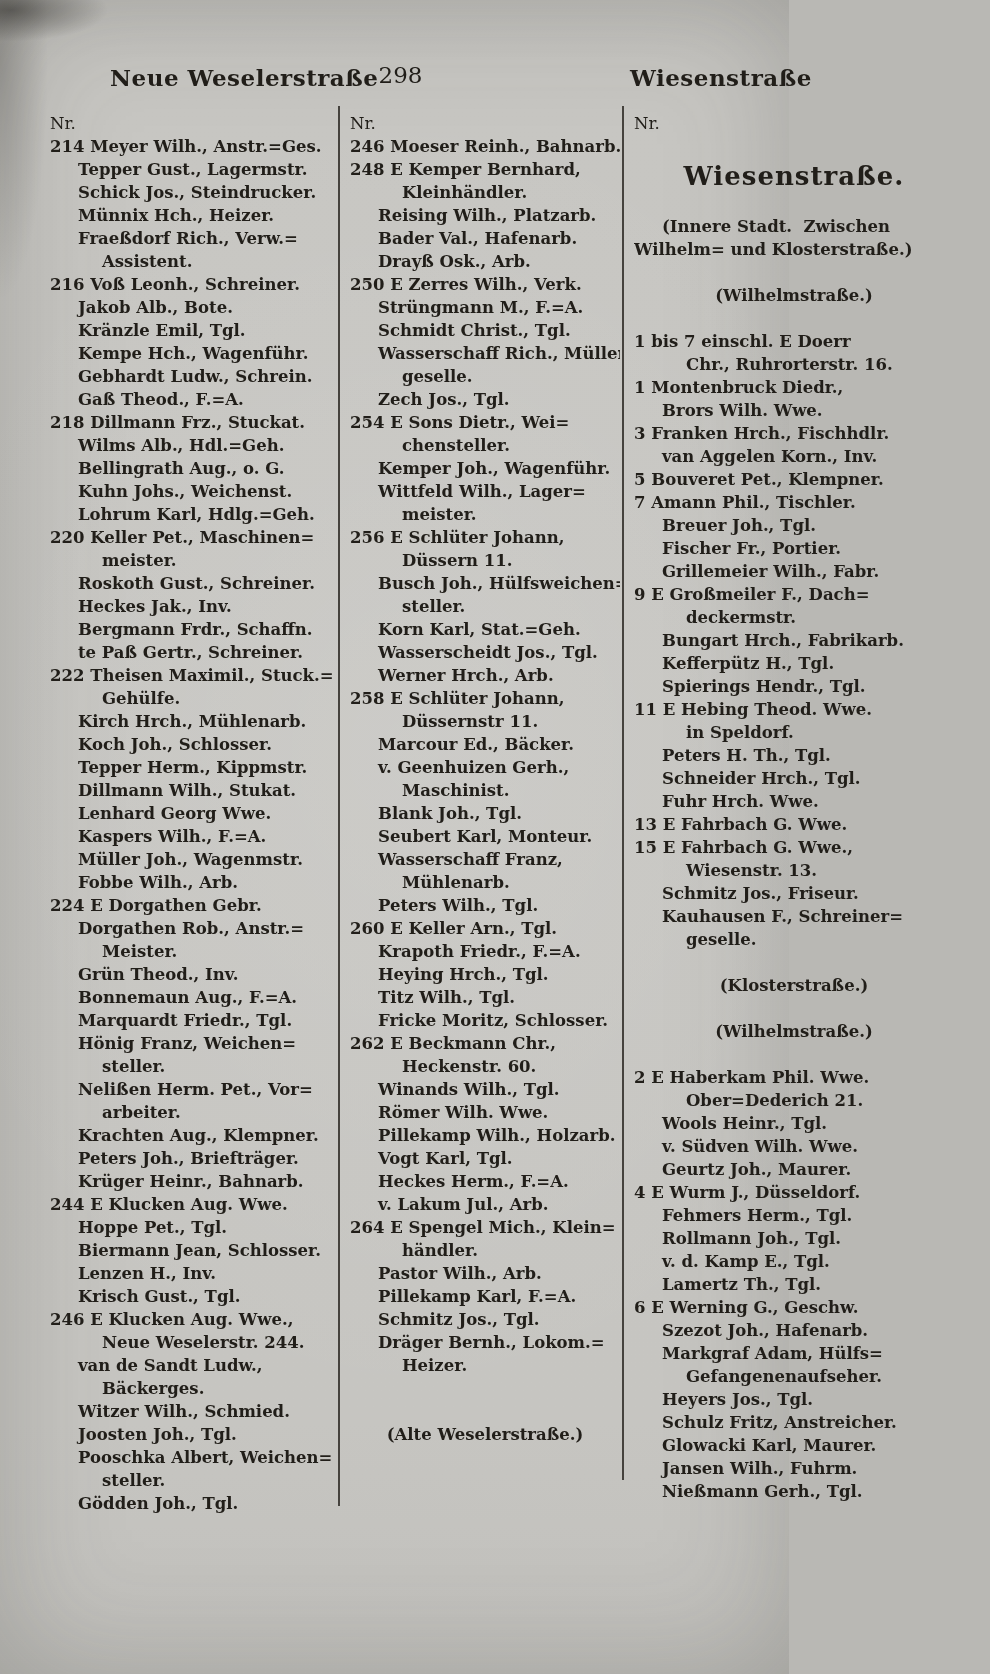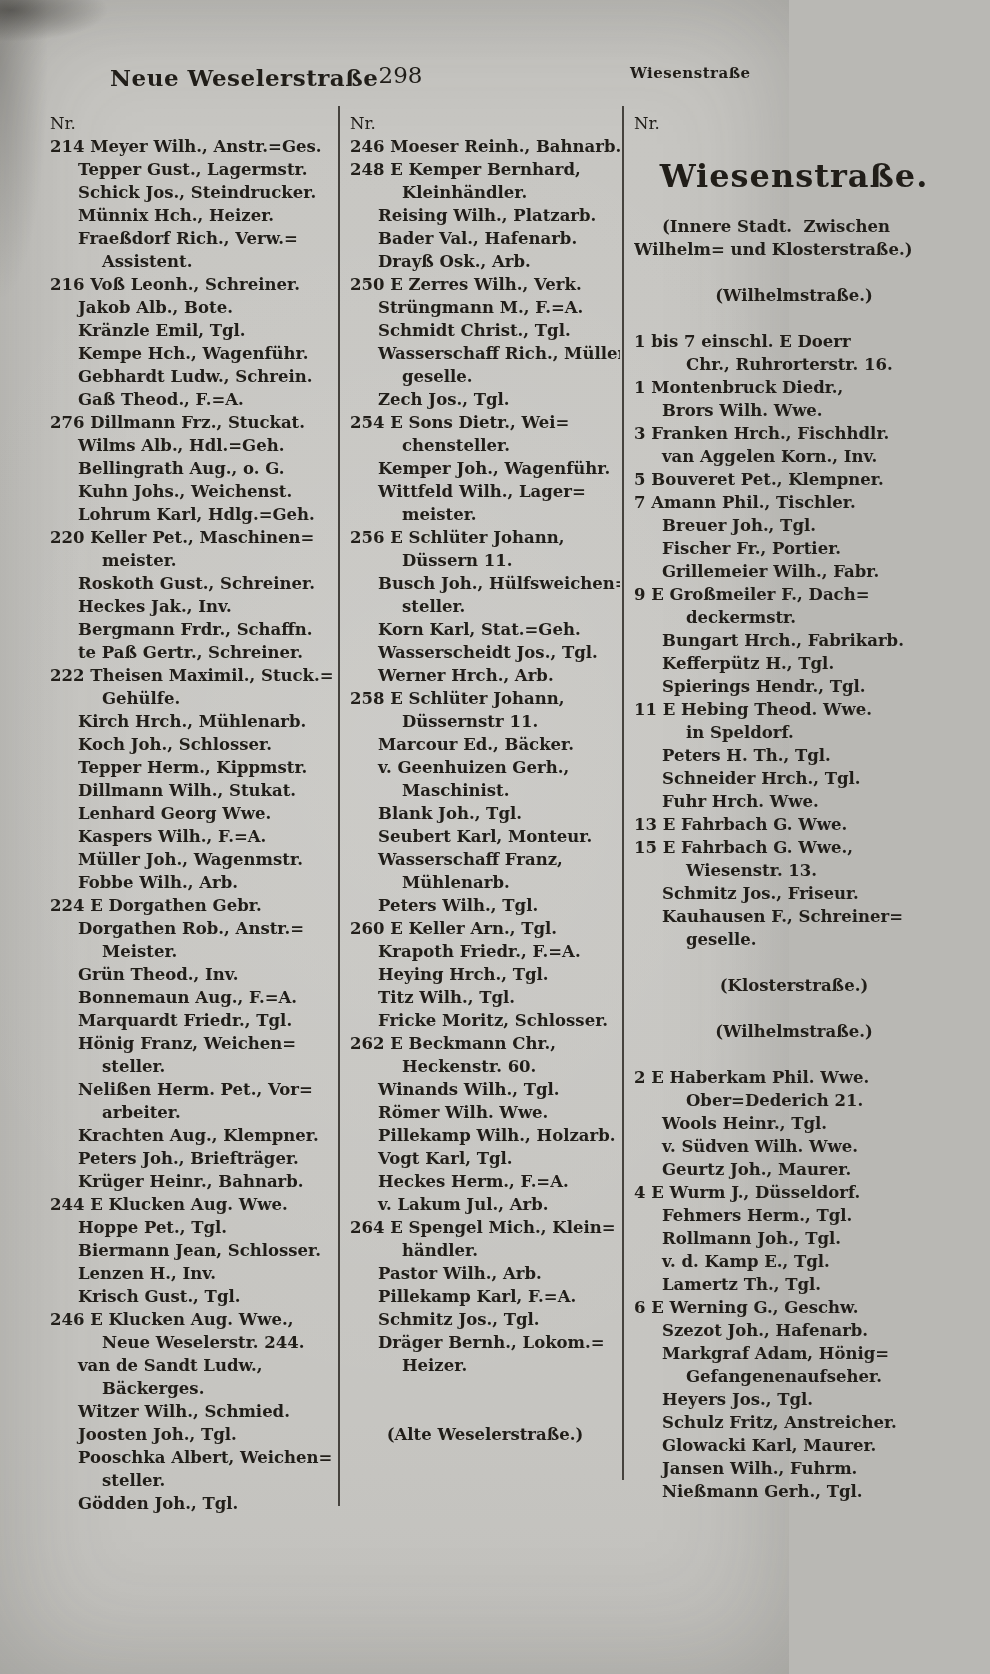--- a/index.html
+++ b/index.html
@@ -15,33 +15,33 @@
     background:
       radial-gradient(140px 45px at 10px 10px, rgba(40,38,34,0.55), rgba(40,38,34,0) 70%),
       radial-gradient(60px 300px at 0px 60px, rgba(40,38,34,0.25), rgba(40,38,34,0) 80%),
       radial-gradient(700px 900px at 52% 45%, rgba(255,255,255,0.10), rgba(255,255,255,0) 75%),
       linear-gradient(180deg,#c2c1bd 0,#c7c6c2 60px,#c6c5c1 85%,#c1c0bc 100%);
     box-shadow:inset 0 0 120px rgba(60,58,54,0.25);
   }
   .header{position:absolute;top:62px;left:48px;right:36px;height:34px;}
   .h-left{position:absolute;left:62px;top:2px;font-size:23px;font-weight:bold;letter-spacing:0.5px;}
   .h-page{position:absolute;left:0;right:0;top:0;text-align:center;font-size:23px;}
-  .h-right{position:absolute;left:582px;top:2px;font-size:15px;font-weight:bold;letter-spacing:0.5px;filter:blur(0.4px);}
+  .h-right{position:absolute;left:582px;top:2px;font-size:23px;font-weight:bold;letter-spacing:0.5px;filter:blur(0.4px);}
   .vdiv{position:absolute;width:2px;background:#45423d;}
   .vdiv1{left:338px;top:106px;height:1400px;}
   .vdiv2{left:622px;top:106px;height:1374px;}
   .col{position:absolute;top:112px;font-size:16.5px;line-height:23px;font-weight:bold;overflow:hidden;}
   .col1{left:50px;width:286px;}
   .col2{left:350px;width:270px;}
   .col3{left:634px;width:320px;}
   .line{white-space:pre;}
   .s-n0{padding-left:0;}
   .s-n1{padding-left:28px;}
   .s-n2{padding-left:52px;}
-  .s-h{font-size:32px;text-align:center;padding:7px 0 4px;letter-spacing:1px;white-space:normal;}
+  .s-h{font-size:26px;text-align:center;padding:7px 0 4px;letter-spacing:1px;white-space:normal;}
   .s-c{text-align:center;padding-left:0;}
   .s-g{height:23px;}
   .nr{font-weight:normal;}
 </style>
 </head>
 <body>
 
 <div class="page">
 
   <div class="header">
@@ -60,21 +60,21 @@
       <div class="line s-n1">Schick Jos., Steindrucker.</div>
       <div class="line s-n1">Münnix Hch., Heizer.</div>
       <div class="line s-n1">Fraeßdorf Rich., Verw.=</div>
       <div class="line s-n2">Assistent.</div>
       <div class="line s-n0">216 Voß Leonh., Schreiner.</div>
       <div class="line s-n1">Jakob Alb., Bote.</div>
       <div class="line s-n1">Kränzle Emil, Tgl.</div>
       <div class="line s-n1">Kempe Hch., Wagenführ.</div>
       <div class="line s-n1">Gebhardt Ludw., Schrein.</div>
       <div class="line s-n1">Gaß Theod., F.=A.</div>
-      <div class="line s-n0">276 Dillmann Frz., Stuckat.</div>
+      <div class="line s-n0">218 Dillmann Frz., Stuckat.</div>
       <div class="line s-n1">Wilms Alb., Hdl.=Geh.</div>
       <div class="line s-n1">Bellingrath Aug., o. G.</div>
       <div class="line s-n1">Kuhn Johs., Weichenst.</div>
       <div class="line s-n1">Lohrum Karl, Hdlg.=Geh.</div>
       <div class="line s-n0">220 Keller Pet., Maschinen=</div>
       <div class="line s-n2">meister.</div>
       <div class="line s-n1">Roskoth Gust., Schreiner.</div>
       <div class="line s-n1">Heckes Jak., Inv.</div>
       <div class="line s-n1">Bergmann Frdr., Schaffn.</div>
       <div class="line s-n1">te Paß Gertr., Schreiner.</div>
@@ -223,21 +223,21 @@
       <div class="line s-n1">Wools Heinr., Tgl.</div>
       <div class="line s-n1">v. Südven Wilh. Wwe.</div>
       <div class="line s-n1">Geurtz Joh., Maurer.</div>
       <div class="line s-n0">4 E Wurm J., Düsseldorf.</div>
       <div class="line s-n1">Fehmers Herm., Tgl.</div>
       <div class="line s-n1">Rollmann Joh., Tgl.</div>
       <div class="line s-n1">v. d. Kamp E., Tgl.</div>
       <div class="line s-n1">Lamertz Th., Tgl.</div>
       <div class="line s-n0">6 E Werning G., Geschw.</div>
       <div class="line s-n1">Szezot Joh., Hafenarb.</div>
-      <div class="line s-n1">Markgraf Adam, Hönig=</div>
+      <div class="line s-n1">Markgraf Adam, Hülfs=</div>
       <div class="line s-n2">Gefangenenaufseher.</div>
       <div class="line s-n1">Heyers Jos., Tgl.</div>
       <div class="line s-n1">Schulz Fritz, Anstreicher.</div>
       <div class="line s-n1">Glowacki Karl, Maurer.</div>
       <div class="line s-n1">Jansen Wilh., Fuhrm.</div>
       <div class="line s-n1">Nießmann Gerh., Tgl.</div>
     </div>
 
 </div>
 

